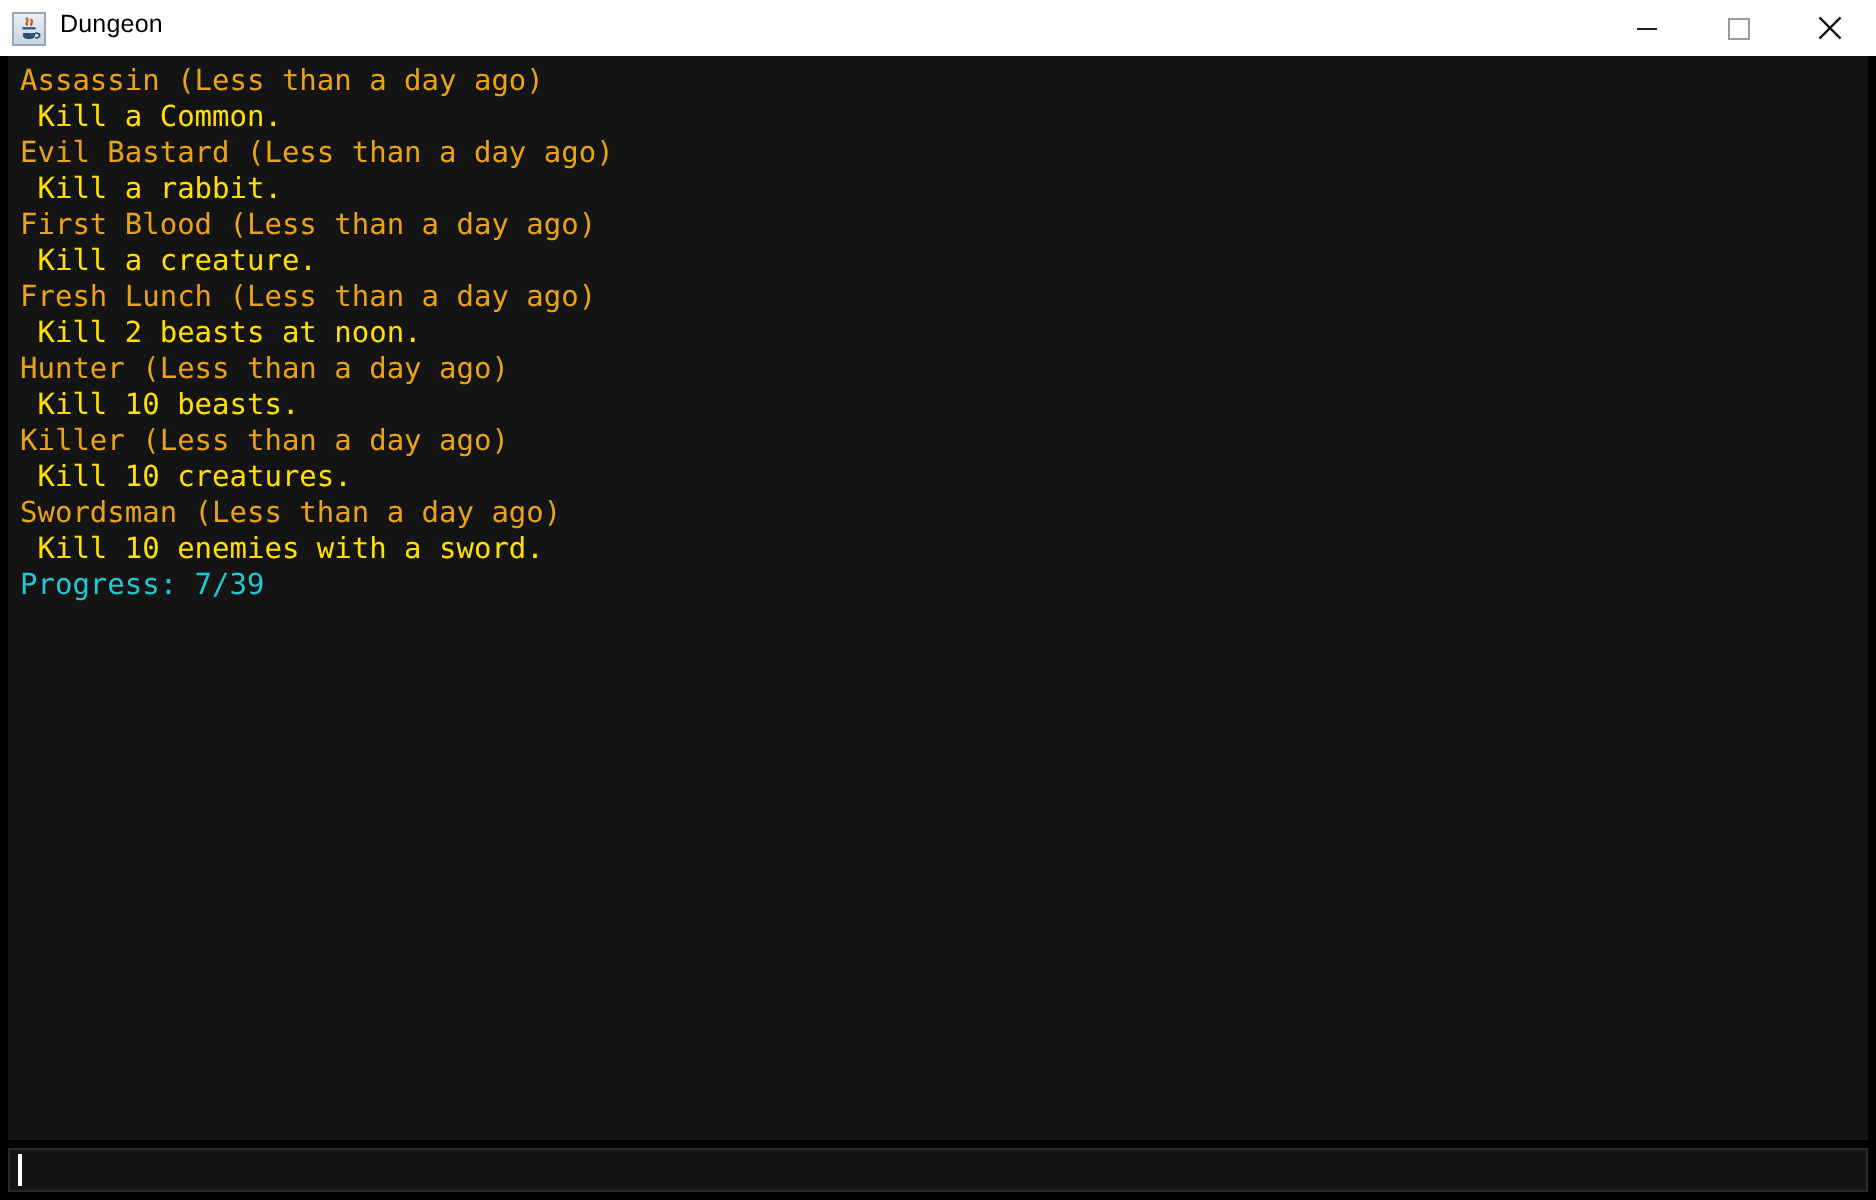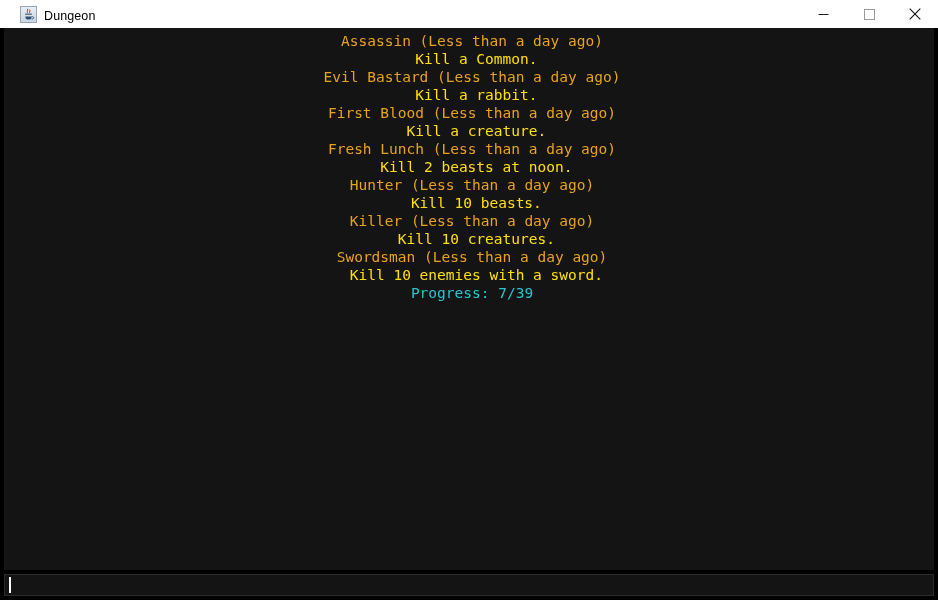--- a/index.html
+++ b/index.html
@@ -27,22 +27,22 @@
     min-height: 28px;
     background: #ffffff;
     display: flex;
     align-items: center;
     position: relative;
     user-select: none;
   }
 
   .titlebar-left {
     display: flex;
-    align-items: flex-end;
-    padding-left: 20px;
+    align-items: flex-start;
+    padding-left: 6px;
     gap: 7px;
   }
 
   .app-icon {
     width: 17px;
     height: 17px;
     border: 1px solid #9aa6b4;
     background: linear-gradient(180deg, #e8eef5 0%, #c9d6e4 100%);
     position: relative;
     box-sizing: border-box;
@@ -101,21 +101,21 @@
   }
 
   .lines {
     font-family: "DejaVu Sans Mono", "Liberation Mono", monospace;
     font-size: 14.5px;
     line-height: 18px;
     white-space: pre;
     padding-left: 6px;
   }
 
-  .line { white-space: pre; text-align: center; }
+  .line { white-space: pre; }
 
   .gap {
     height: 4px;
     background: #000000;
     flex: 0 0 auto;
   }
 
   .input-bar {
     height: 22px;
     flex: 0 0 auto;

